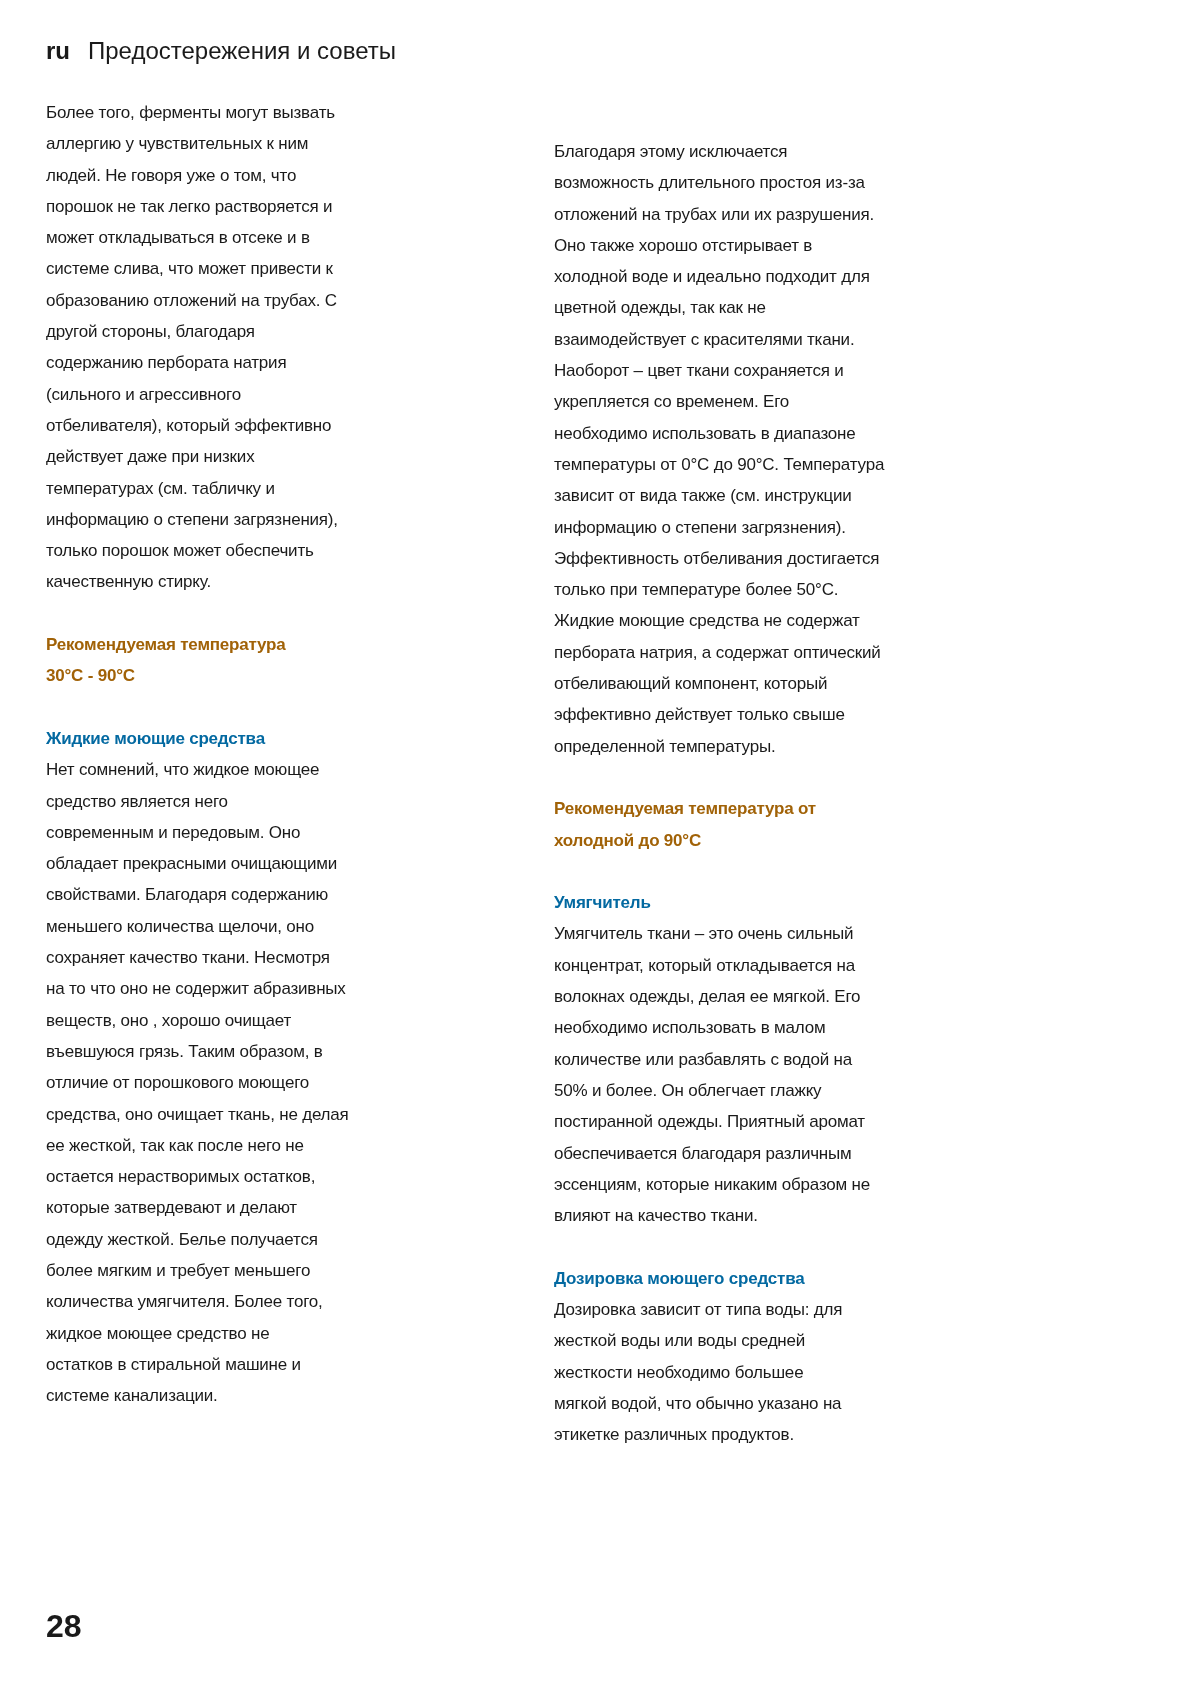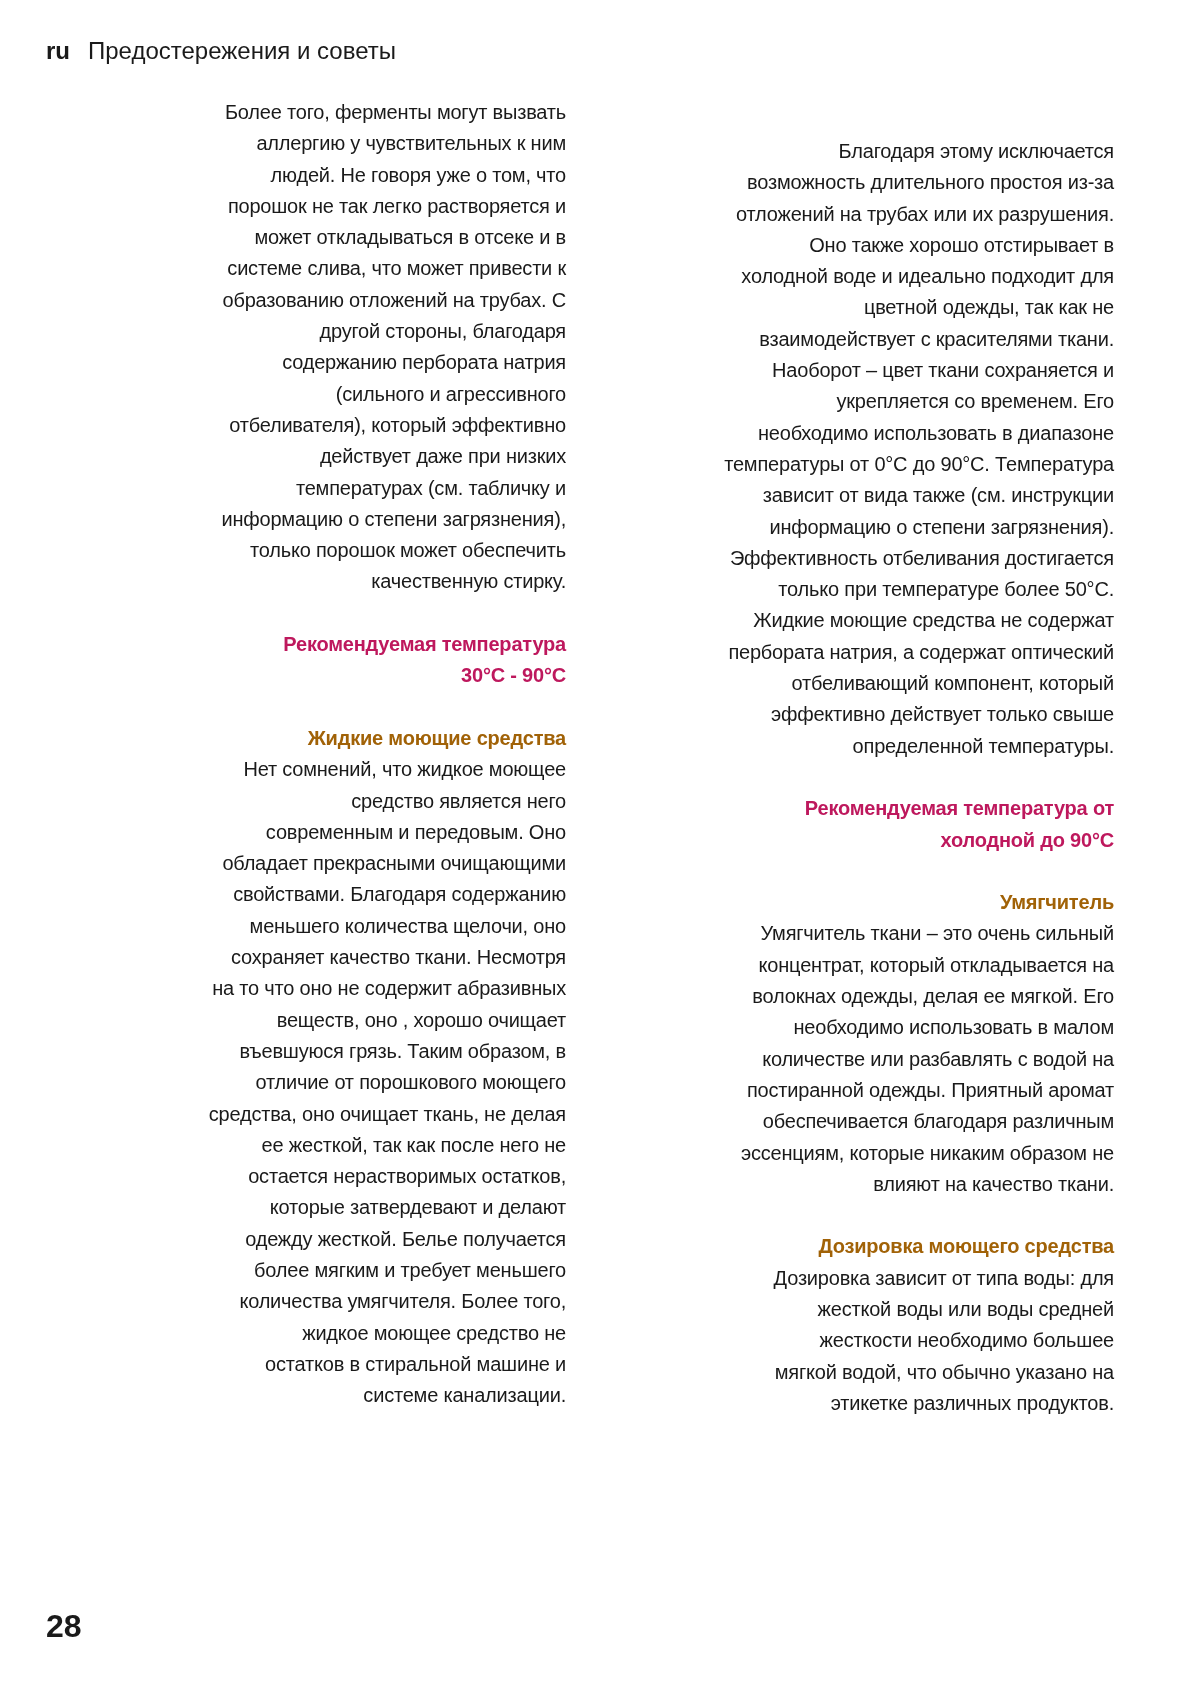--- a/index.html
+++ b/index.html
@@ -1,25 +1,25 @@
 <!DOCTYPE html>
 <html><head>
 <meta charset="utf-8">
 <style>
   html, body { margin: 0; padding: 0; background: #ffffff; }
   body { width: 1190px; height: 1684px; position: relative; overflow: hidden;
          font-family: "Liberation Sans", sans-serif; color: #1a1a1a; }
   .header { position: absolute; left: 46px; top: 36px; font-size: 24px; line-height: 30px; text-align: center; }
   .header .lang { font-weight: bold; margin-right: 18px; }
-  .col { position: absolute; top: 97px; width: 520px; font-size: 20px; line-height: 31.3px; letter-spacing: -0.2px; text-align: right; }
+  .col { position: absolute; top: 97px; width: 520px; font-size: 17px; line-height: 31.3px; letter-spacing: -0.2px; }
   .col.left { left: 46px; }
   .col.right { left: 554px; width: 560px; margin-top: 39px; }
   .line { display: block; white-space: nowrap; }
-  .h-bold { font-weight: bold; color: #be185d; }
-  .h-gray { font-weight: bold; color: #a16207; }
+  .h-bold { font-weight: bold; color: #a16207; }
+  .h-gray { font-weight: bold; color: #0369a1; }
   .gap { display: block; height: 31.3px; }
   .page-num { position: absolute; left: 46px; top: 1608px; font-size: 32px; font-weight: bold; }
 </style>
 </head>
 <body>
 
 <div class="header">
   <span class="lang">ru</span><span>Предостережения и советы</span>
 </div>
 
@@ -103,20 +103,21 @@
       <span class="line">холодной до 90°C</span>
     </div>
   <span class="gap"></span>
   <span class="line h-gray">Умягчитель</span>
   <div>
       <span class="line">Умягчитель ткани – это очень сильный</span>
       <span class="line">концентрат, который откладывается на</span>
       <span class="line">волокнах одежды, делая ее мягкой. Его</span>
       <span class="line">необходимо использовать в малом</span>
       <span class="line">количестве или разбавлять с водой на</span>
+      <span class="line">50% и более. Он облегчает глажку</span>
       <span class="line">постиранной одежды. Приятный аромат</span>
       <span class="line">обеспечивается благодаря различным</span>
       <span class="line">эссенциям, которые никаким образом не</span>
       <span class="line">влияют на качество ткани.</span>
     </div>
   <span class="gap"></span>
   <span class="line h-gray">Дозировка моющего средства</span>
   <div>
       <span class="line">Дозировка зависит от типа воды: для</span>
       <span class="line">жесткой воды или воды средней</span>

